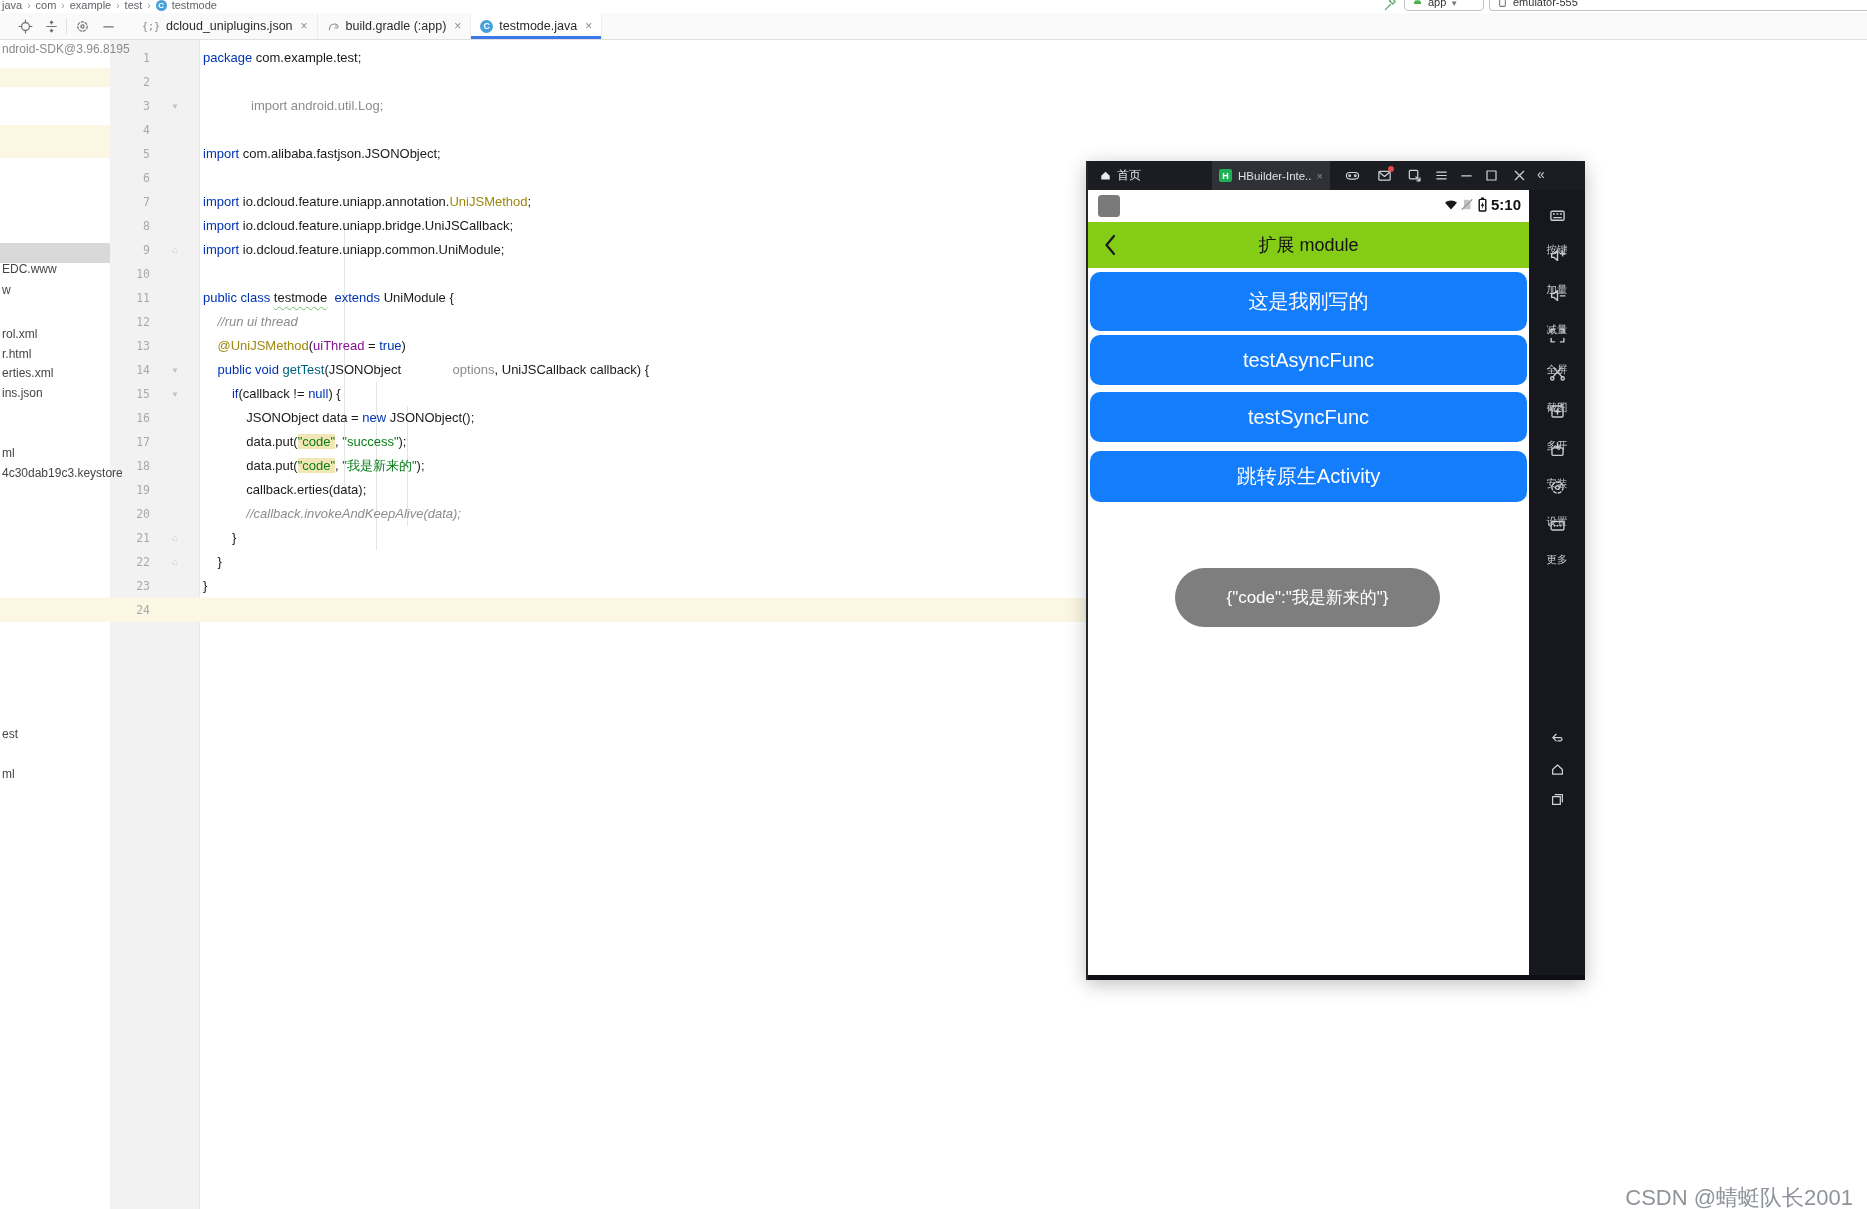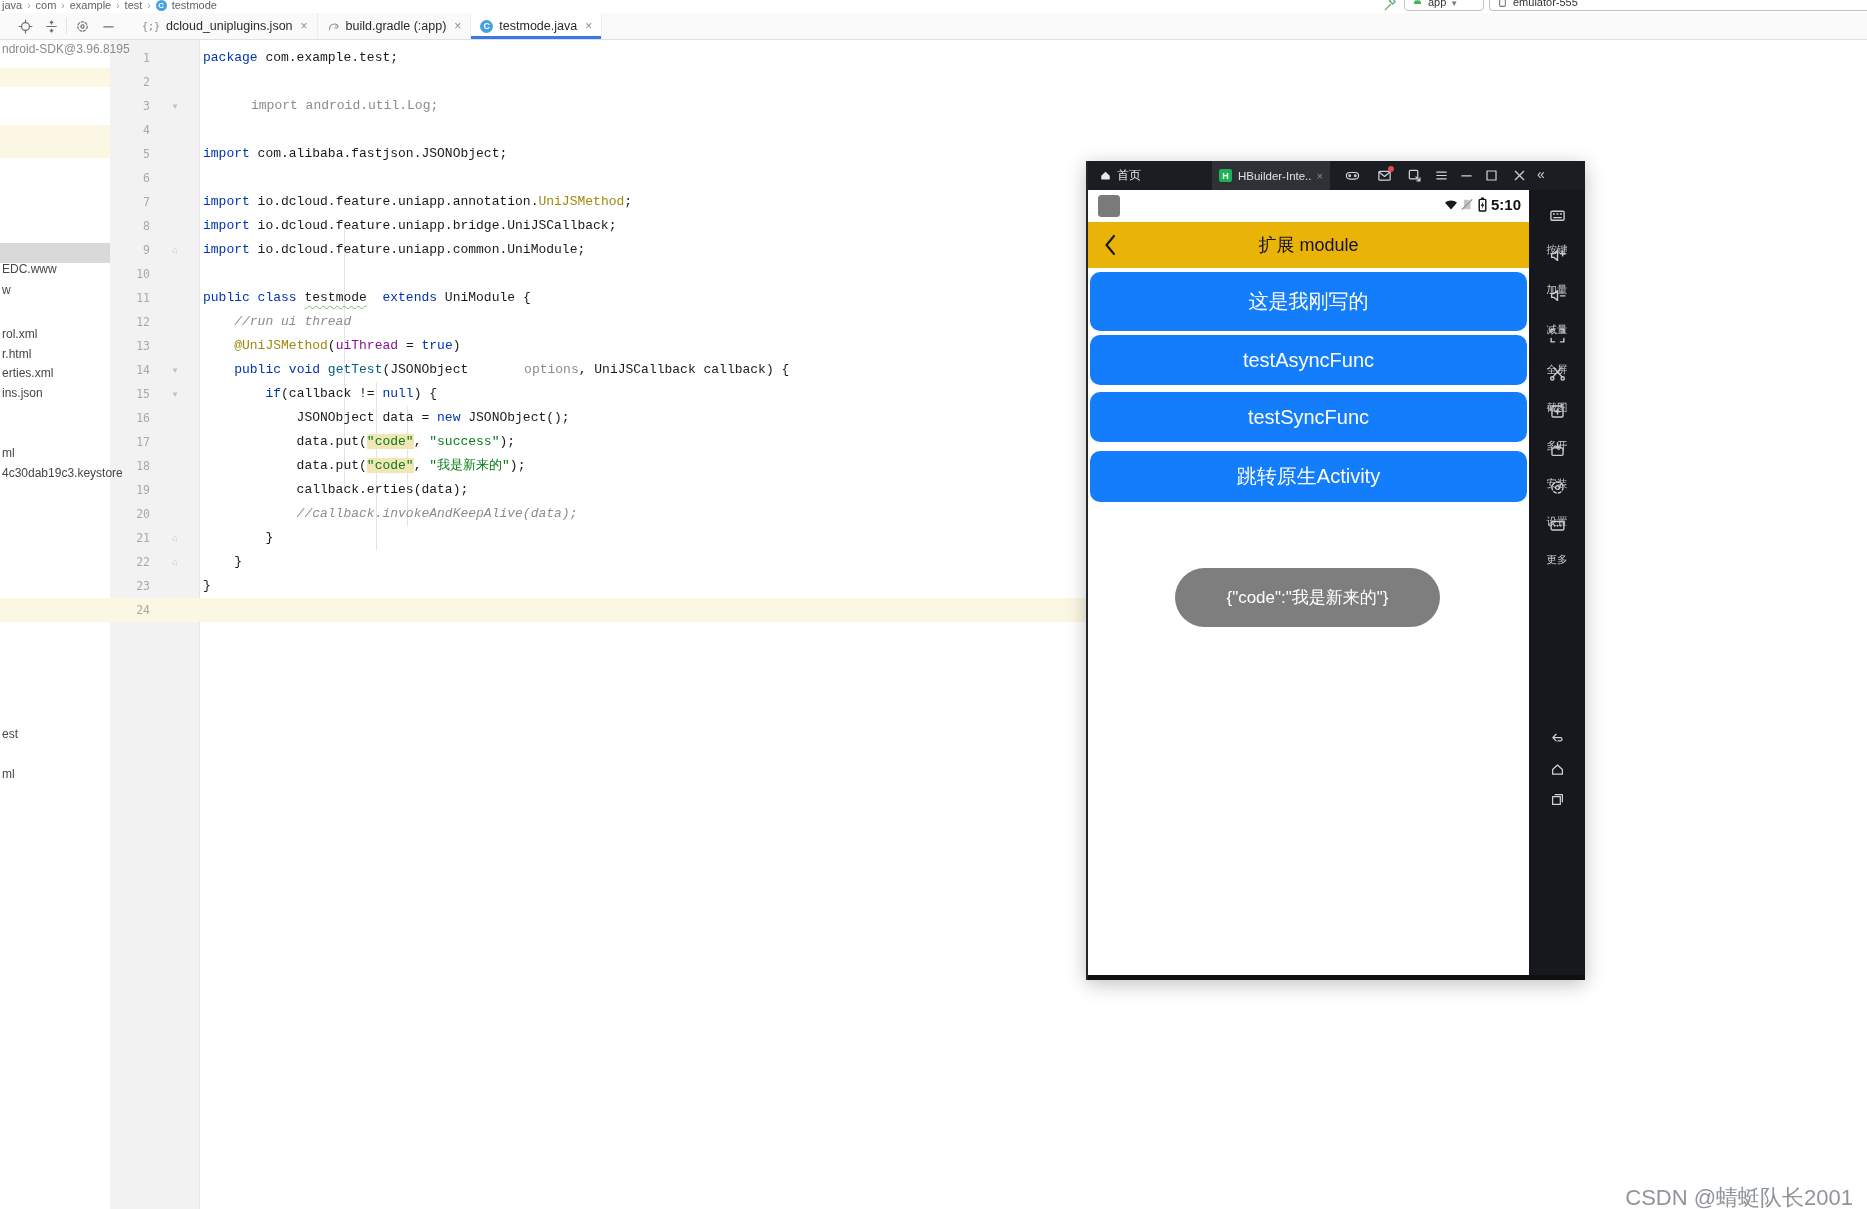--- a/index.html
+++ b/index.html
@@ -40,21 +40,21 @@
   .pp-item.lib{color:#8a8a8a;}
   
   #editor{position:absolute;left:110px;top:39px;width:976px;height:1170px;background:#fff;}
   #gutter-bg{position:absolute;left:0;top:0;width:90px;height:1170px;background:#f2f2f2;
              border-right:1px solid #e6e6e6;box-sizing:border-box;}
   #lines{position:absolute;left:0;top:7px;width:976px;}
   .line{display:flex;height:24px;position:relative;z-index:2;}
   .ln{width:40px;text-align:right;font-family:"DejaVu Sans Mono",monospace;font-size:11.5px;
       color:#a9a9a9;line-height:24px;flex:none;}
   .fold{width:50px;text-align:center;font-size:9px;color:#c2c2c2;line-height:24px;flex:none;}
-  .code{font-family:Liberation Mono, monospace;font-size:13px;line-height:24px;white-space:pre;
+  .code{font-family:Liberation Sans, sans-serif;font-size:13px;line-height:24px;white-space:pre;
         padding-left:3px;}
   .tk-kw{color:#0033B3;}
   .tk-pl{color:#1a1a1a;}
   .tk-cm{color:#8C8C8C;font-style:italic;}
   .tk-str{color:#067D17;}
   .tk-ann{color:#9E880D;margin-top:8px;}
   .tk-meth{color:#00627A;}
   .tk-gray{color:#8C8C8C;margin-left:48px;}
   .tk-fld{color:#871094;}
   .tk-hl{color:#067D17;background:#F2E6B7;}
@@ -72,21 +72,21 @@
           display:flex;align-items:center;gap:6px;padding:0 7px;box-sizing:border-box;}
   #em-tab .h-ico{width:13px;height:13px;background:#1fb155;border-radius:2px;color:#fff;font-size:9px;
                  font-weight:bold;display:flex;align-items:center;justify-content:center;flex:none;}
   #em-tab .t-label{color:#dfe1e4;font-size:11.5px;white-space:nowrap;overflow:hidden;}
   #em-tab .x{color:#8b8e94;font-size:11px;margin-left:auto;}
   .win-ic{position:absolute;top:7px;color:#d0d3d9;}
   #em-screen{position:absolute;left:0;top:29px;width:441px;height:785px;background:#fff;overflow:hidden;}
   #sq-ind{position:absolute;left:10px;top:5px;width:22px;height:22px;background:#7a7a7a;border-radius:3.5px;}
   #status-right{position:absolute;right:8px;top:6px;display:flex;align-items:center;gap:1px;color:#141414;}
   #status-time{font-size:15px;font-weight:bold;color:#111;}
-  #em-navbar{position:absolute;left:0;top:32px;width:441px;height:46px;background:#eab308;}
+  #em-navbar{position:absolute;left:0;top:32px;width:441px;height:46px;background:#84cc16;}
   #nav-back{position:absolute;left:15px;top:11px;color:#1a1a1a;}
   #nav-title{position:absolute;left:0;top:0;width:441px;height:46px;display:flex;align-items:center;
              justify-content:center;font-size:18px;color:#141414;}
   .app-btn{position:absolute;left:2px;width:437px;background:#147DFC;border-radius:10px;border:none;
            color:#fff;font-size:20px;display:flex;align-items:center;justify-content:center;
            font-family:"Liberation Sans",sans-serif;}
   #toast{position:absolute;left:87px;top:378px;width:265px;height:59px;background:#7E7E7E;border-radius:29.5px;
          color:#fff;font-size:17px;display:flex;align-items:center;justify-content:center;white-space:nowrap;}
   #em-strip{position:absolute;left:441px;top:29px;width:56px;height:785px;background:#16181d;}
   .strip-item{position:absolute;left:0;width:56px;display:flex;flex-direction:column;align-items:center;

